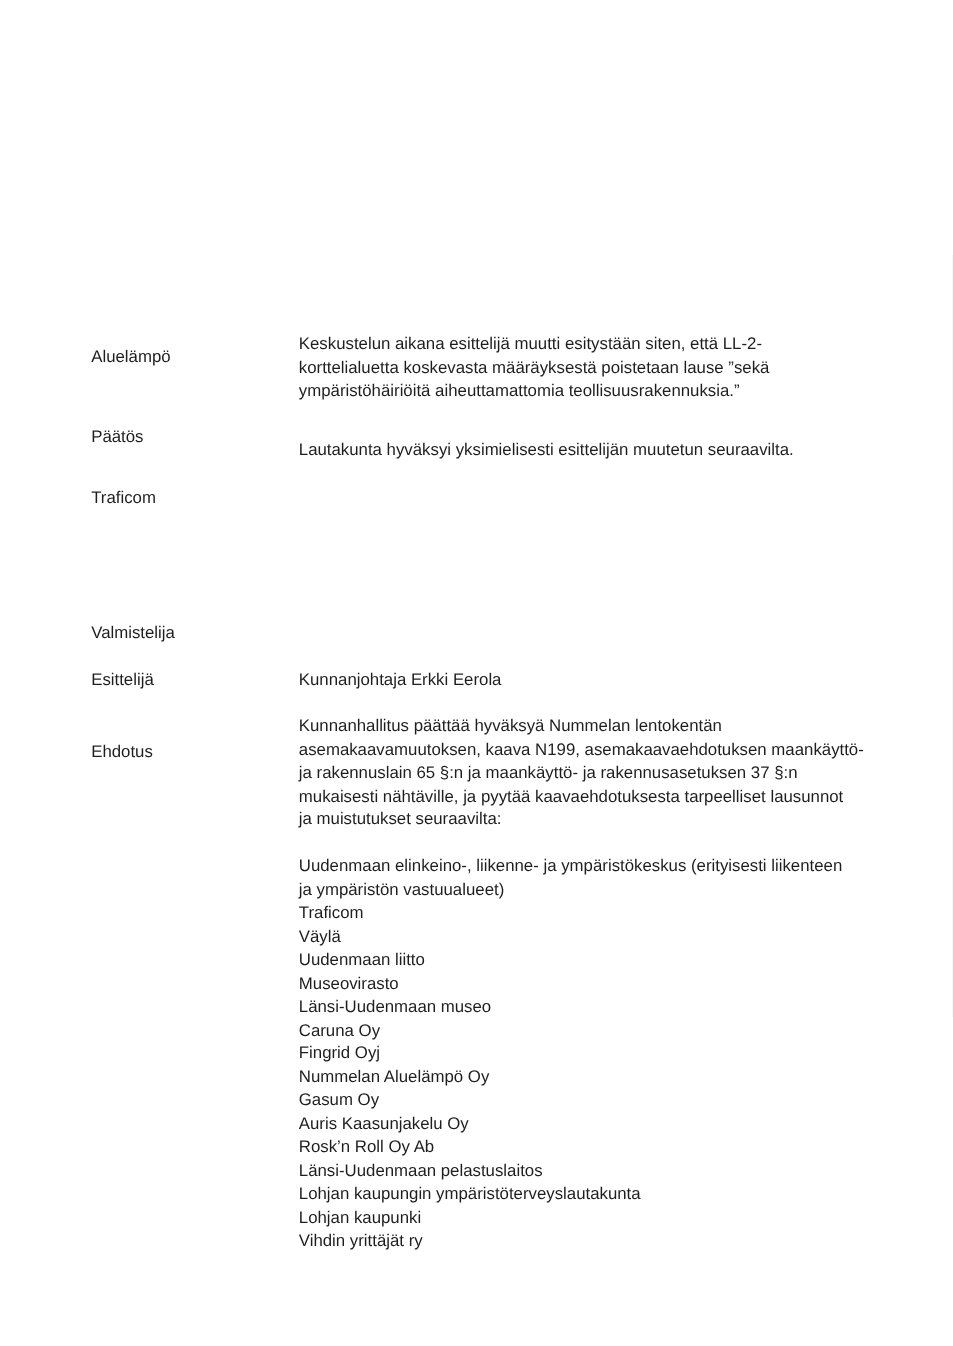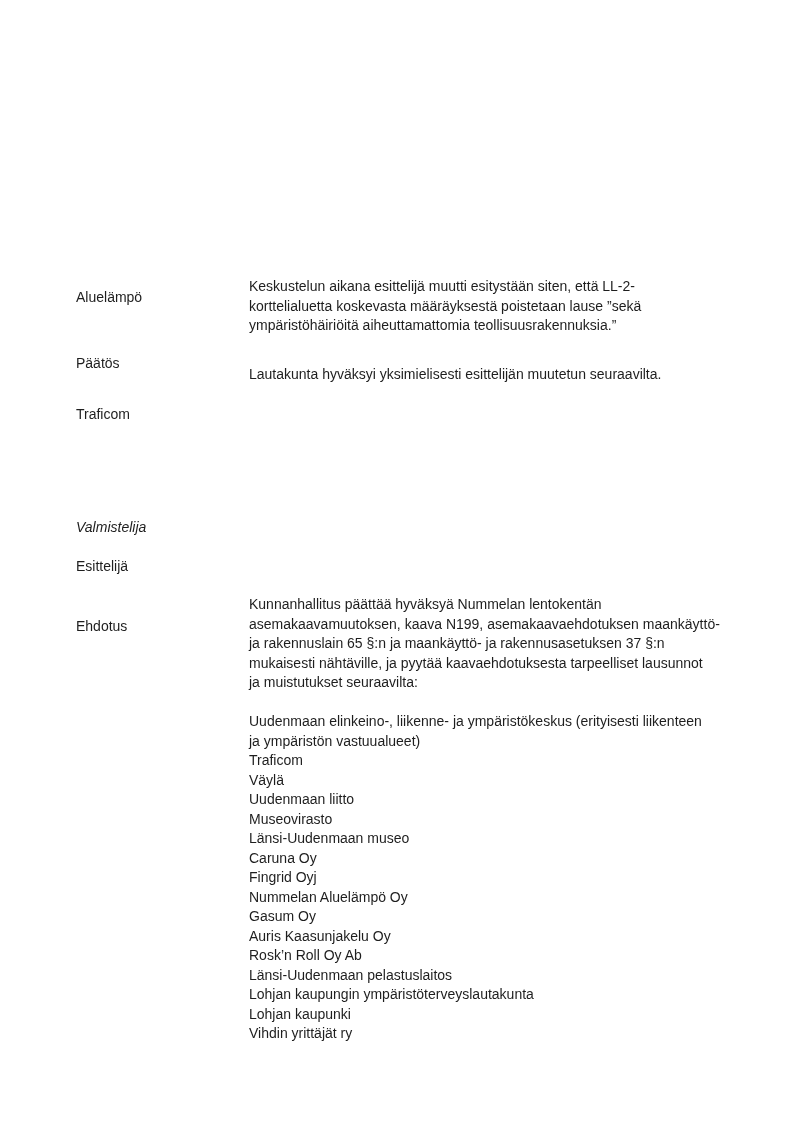--- a/index.html
+++ b/index.html
@@ -32,23 +32,24 @@
   <div class="abs content-col" style="top: 277px;">Keskustelun aikana esittelijä muutti esitystään siten, että LL-2-
 korttelialuetta koskevasta määräyksestä poistetaan lause ”sekä
 ympäristöhäiriöitä aiheuttamattomia teollisuusrakennuksia.”</div>
 
   <div class="abs label-col" style="top: 354px;">Päätös</div>
   <div class="abs content-col" style="top: 365px;">Lautakunta hyväksyi yksimielisesti esittelijän muutetun seuraavilta.</div>
 
   <div class="abs label-col" style="top: 405px;">Traficom</div>
 
 
-  <div class="abs label-col" style="top: 518px; font-style: italic;">Valmistelija</div>
+  <div class="abs label-col" style="top: 518px;">Valmistelija</div>
 
   <div class="abs label-col" style="top: 557px;">Esittelijä</div>
+  <div class="abs content-col" style="top: 557px;">Kunnanjohtaja Erkki Eerola</div>
 
   <div class="abs label-col" style="top: 617px;">Ehdotus</div>
   <div class="abs content-col" style="top: 595px;">Kunnanhallitus päättää hyväksyä Nummelan lentokentän
 asemakaavamuutoksen, kaava N199, asemakaavaehdotuksen maankäyttö-
 ja rakennuslain 65 §:n ja maankäyttö- ja rakennusasetuksen 37 §:n
 mukaisesti nähtäville, ja pyytää kaavaehdotuksesta tarpeelliset lausunnot
 ja muistutukset seuraavilta:</div>
 
   <div class="abs content-col" style="top: 712px;">Uudenmaan elinkeino-, liikenne- ja ympäristökeskus (erityisesti liikenteen
 ja ympäristön vastuualueet)

